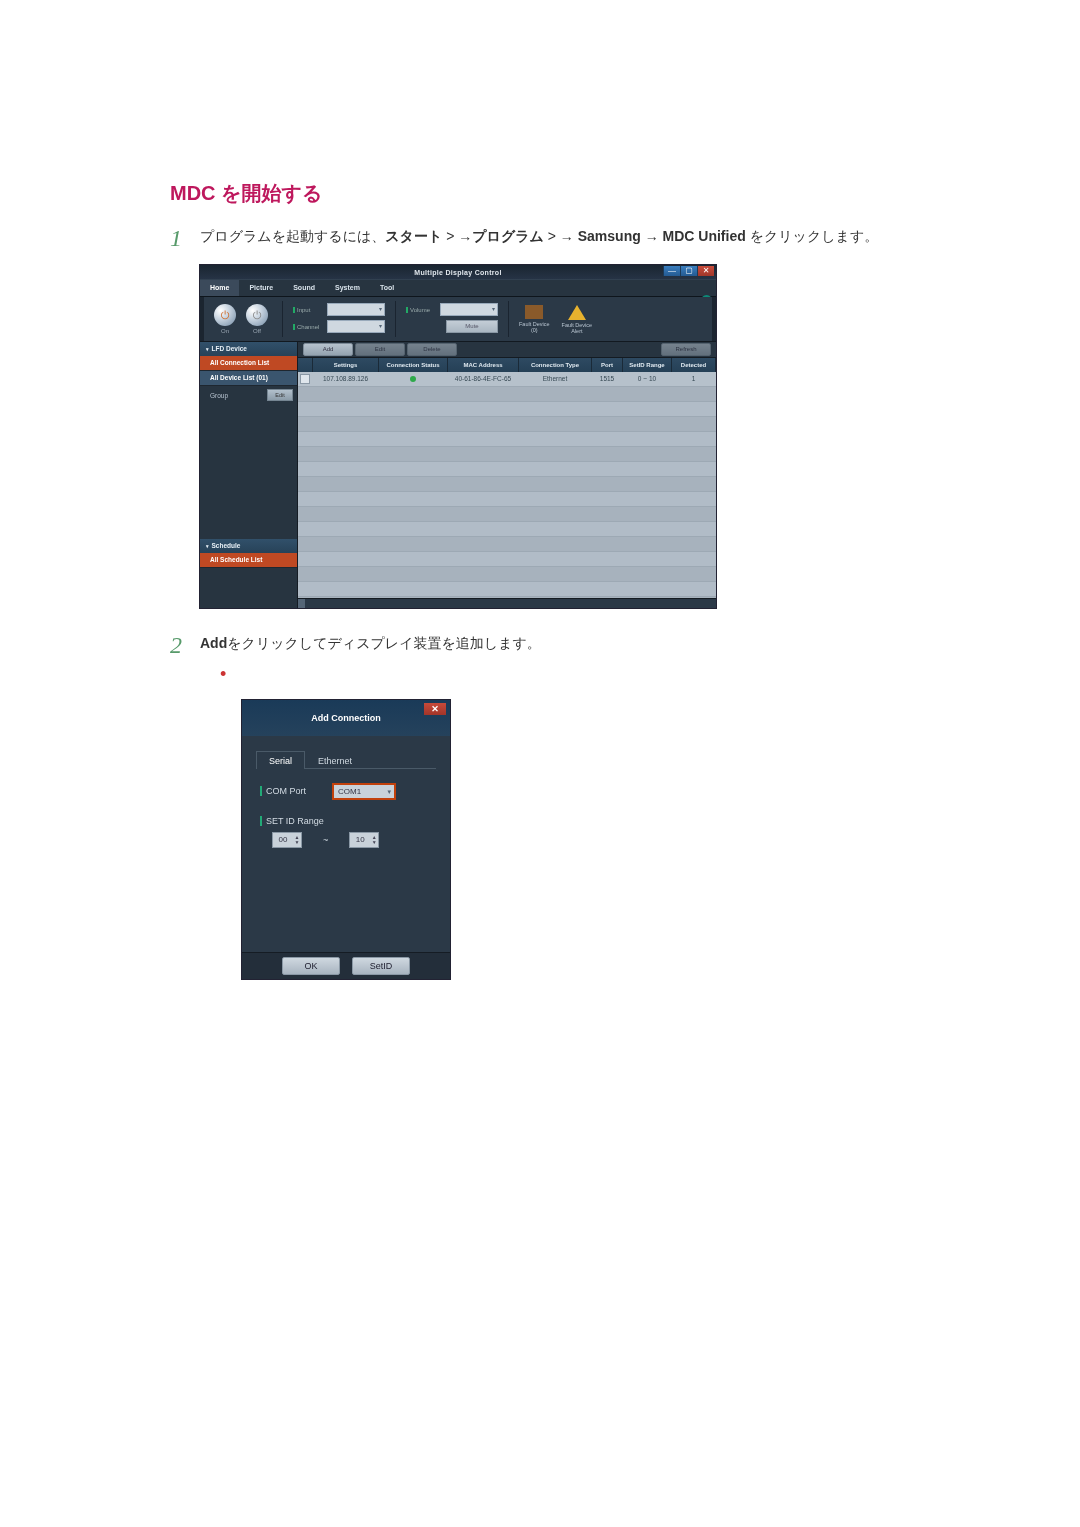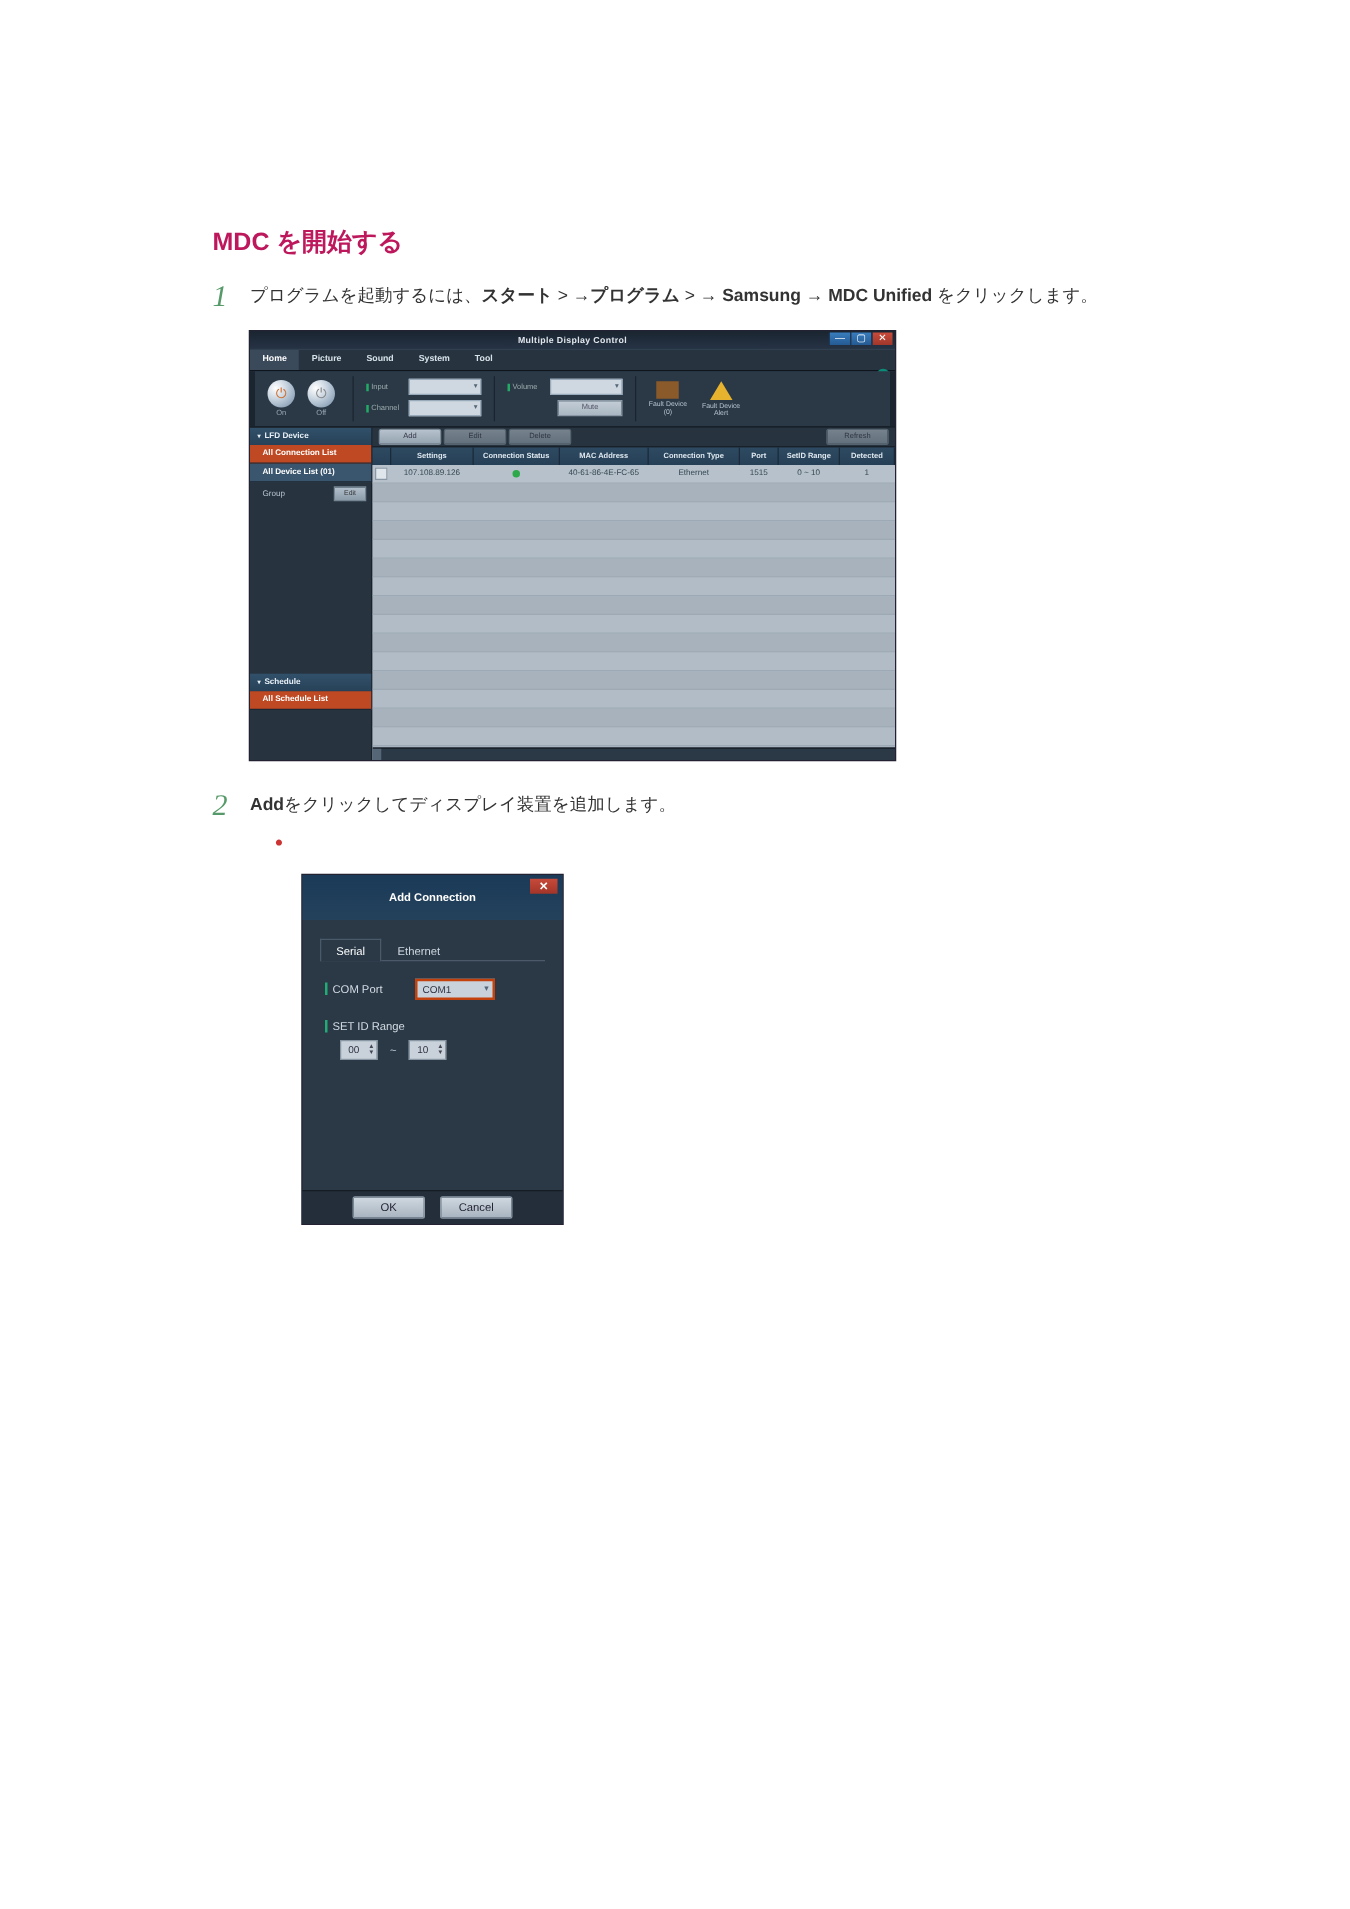--- a/index.html
+++ b/index.html
@@ -276,21 +276,21 @@
 .ac-tab.active { border-color:#4a5a68; background:#2b3947; color:#fff; }
 .ac-section { padding:14px 4px 6px 4px; }
 .ac-line { display:flex; align-items:center; margin-bottom:16px; }
 .ac-line .bar { width:2px; height:10px; background:#2a7; margin-right:4px; }
 .ac-line .lbl { font-size:9px; color:#d2dbe3; width:66px; }
 .ac-dd {
   width:52px; height:13px; line-height:13px; font-size:8px; padding:0 4px;
   background:#c9d2da; color:#334; position:relative; border:2px solid #c2410c;
 }
 .ac-dd::after { content:"▾"; position:absolute; right:3px; top:0; font-size:7px; color:#567; }
-.ac-range { display:flex; align-items:center; gap:10px; padding-left:12px; }
+.ac-range { display:flex; align-items:center; gap:21px; padding-left:12px; }
 .spin {
   width:28px; height:14px; background:#c9d2da; border:1px solid #8a98a5;
   display:flex; align-items:center;
 }
 .spin .v { flex:1; font-size:8px; color:#334; text-align:center; }
 .spin .arrs { width:8px; display:flex; flex-direction:column; }
 .spin .arrs span { font-size:5px; line-height:5px; color:#445; text-align:center; }
 .ac-footer {
   height:26px; background:#232e3a; display:flex; align-items:center; justify-content:center;
   gap:12px; border-top:1px solid #151c24;
@@ -505,18 +505,18 @@
                   <span>▲</span>
                   <span>▼</span>
                 </span>
             </div>
           </div>
           <div style="height:90px;"></div>
         </div>
       </div>
       <div class="ac-footer">
         <div class="ac-btn">OK</div>
-        <div class="ac-btn">Cancel</div>
+        <div class="ac-btn">SetID</div>
       </div>
     </div>
   </div>
 
 </div>
 
 </body></html>

